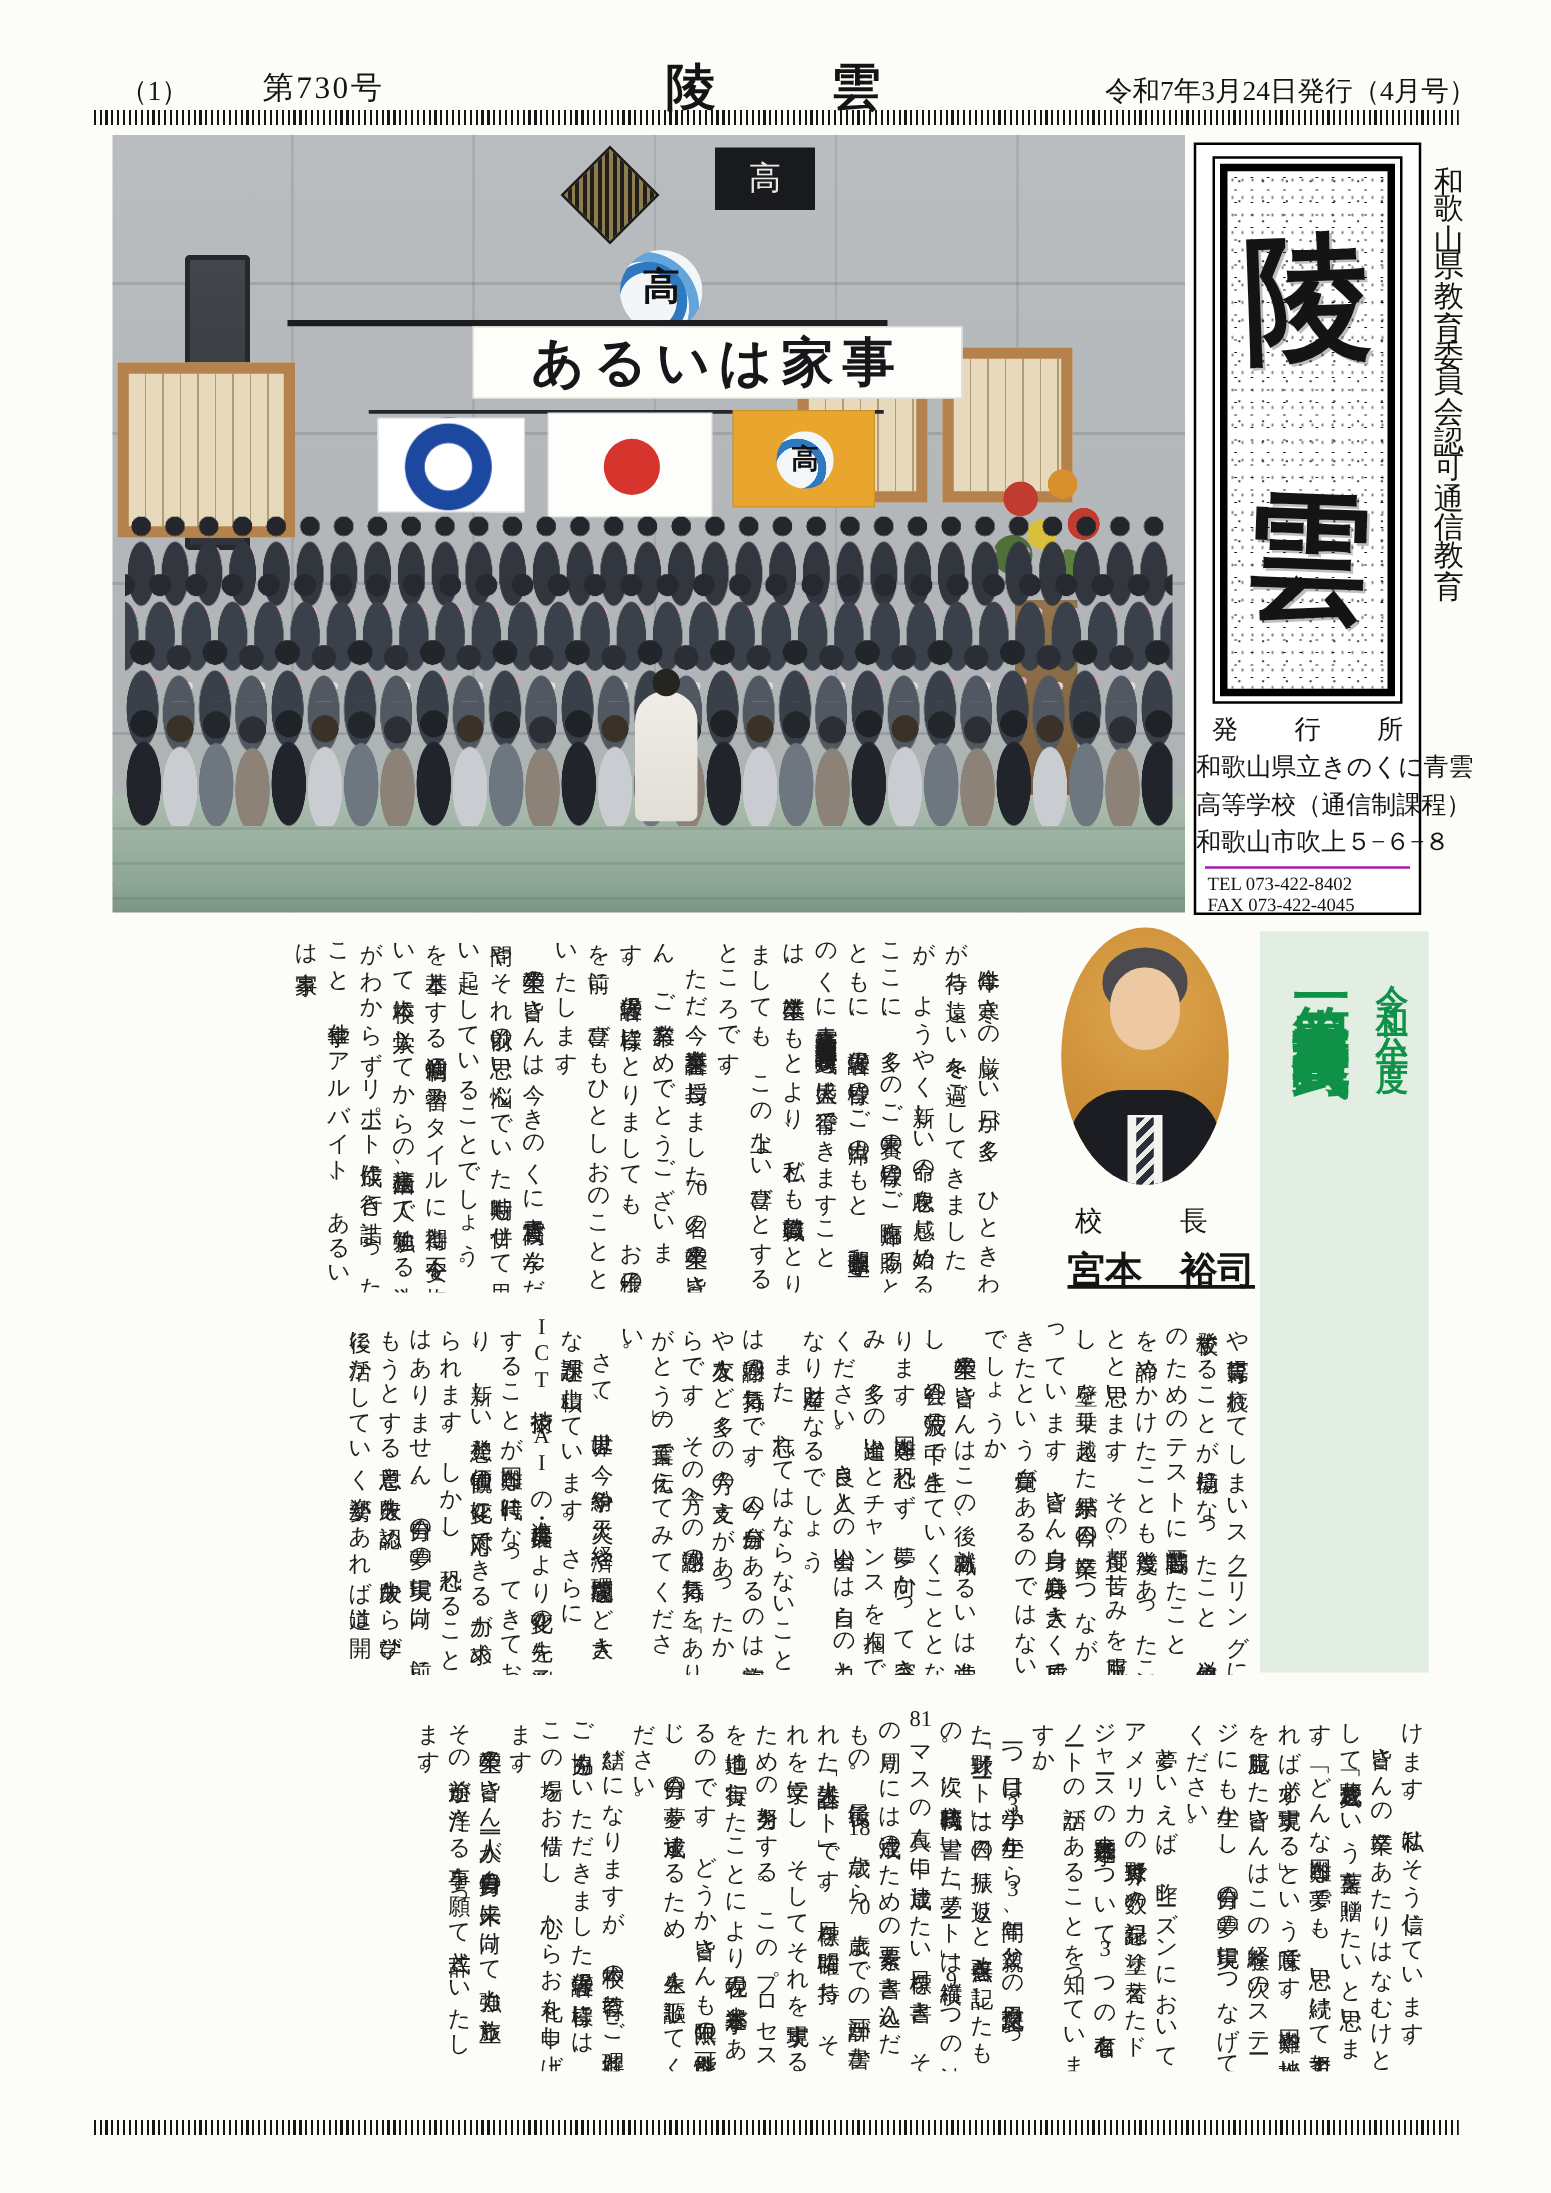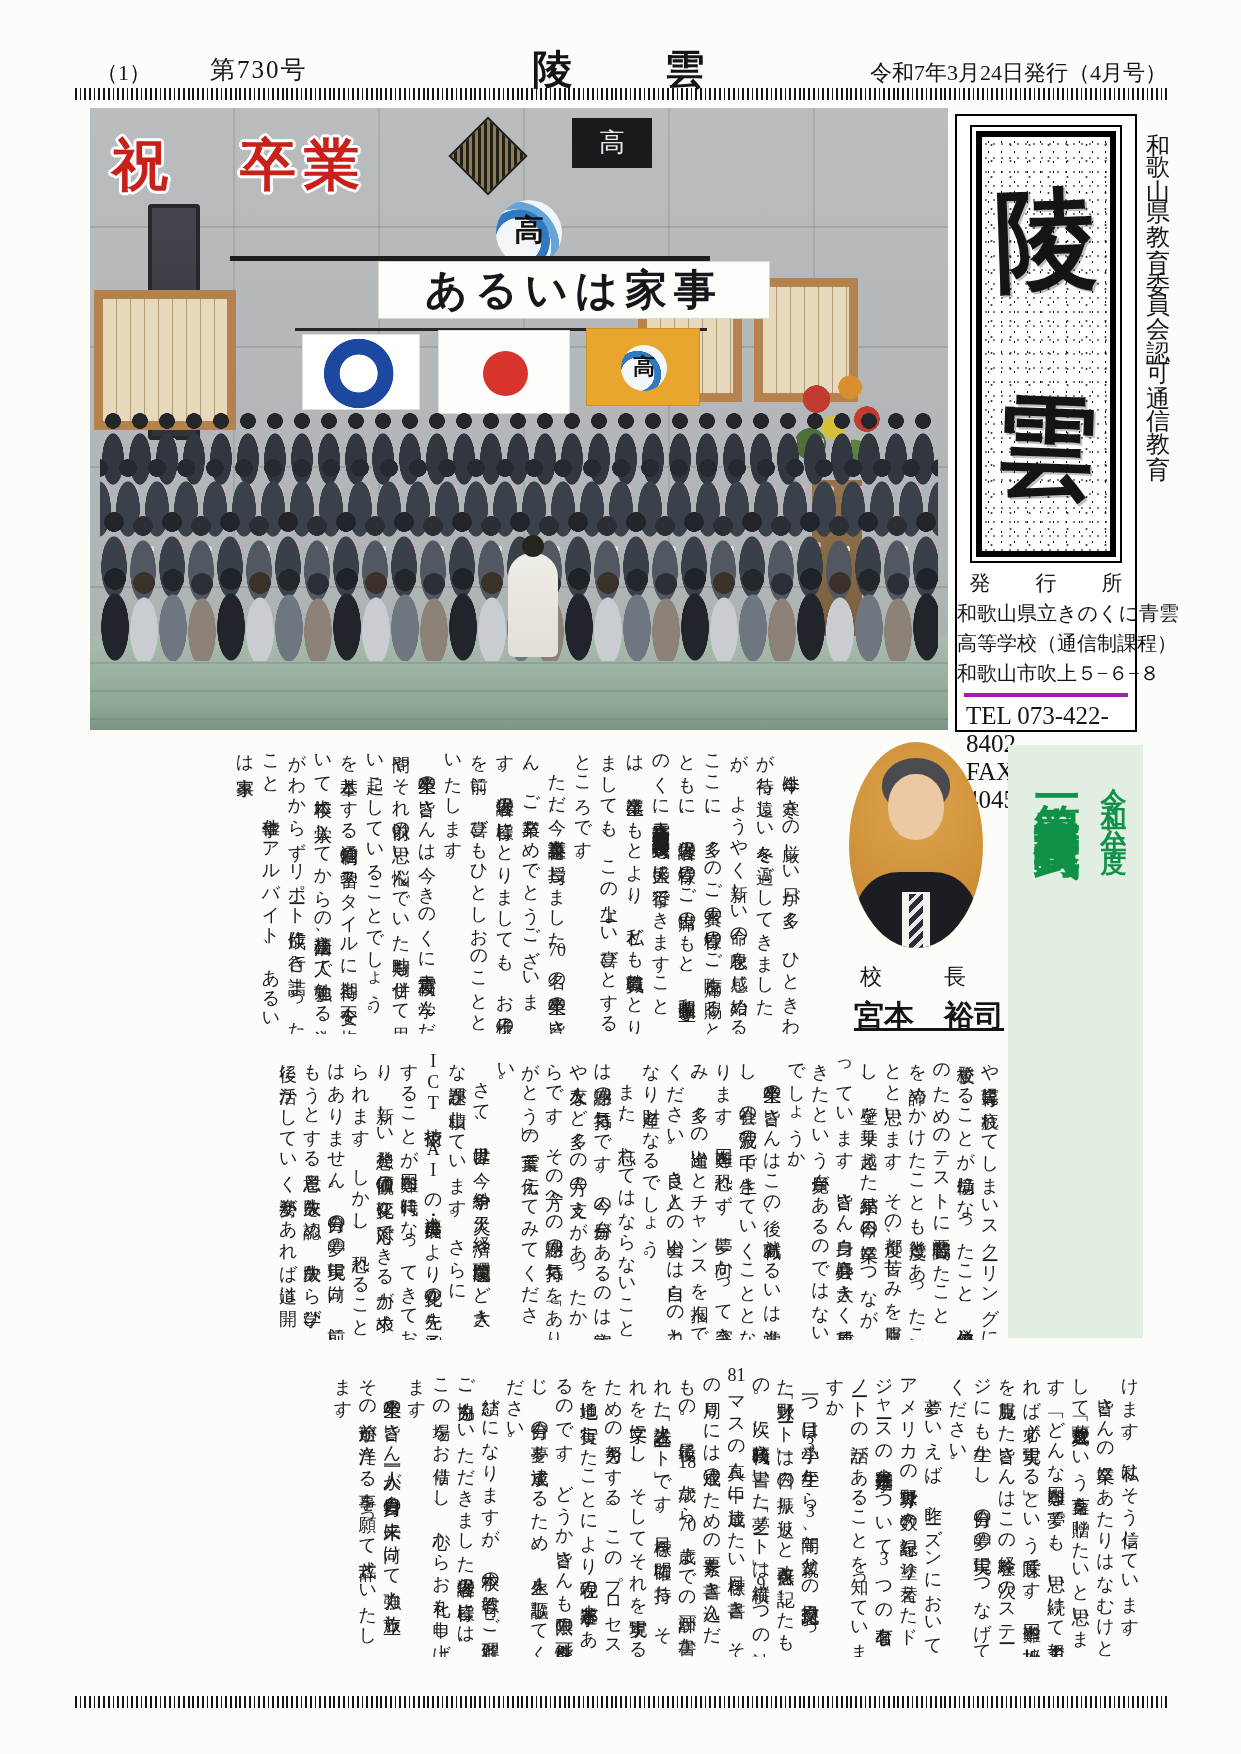--- a/index.html
+++ b/index.html
@@ -9,21 +9,21 @@
     font-family:"Liberation Serif","DejaVu Serif",serif;
     overflow:hidden;
   }
   .abs { position:absolute; }
 
   
   .pageno   { left:96px;  top:58px; font-size:22px; }
   .issueno  { left:210px; top:53px; font-size:25px; letter-spacing:2px; }
   .masthead { left:0; top:42px; width:1241px; text-align:center;
               font-size:40px; font-weight:bold; letter-spacing:4px; }
-  .dateline { right:74px; top:58px; font-size:22px; }
+  .dateline { right:60px; top:58px; font-size:22px; }
   .hatch { left:75px; width:1092px; height:12px;
            background:repeating-linear-gradient(90deg,#151515 0 1.7px,transparent 1.7px 4.7px); }
   .hatch-top { top:88px; } .hatch-bottom { top:1696px; }
 
   
   .photo { left:90px; top:108px; width:858px; height:622px; overflow:hidden;
     background:
       repeating-linear-gradient(180deg, transparent 0 118px, rgba(88,90,94,.22) 118px 120px),
       repeating-linear-gradient(90deg,  transparent 0 143px, rgba(88,90,94,.16) 143px 145px),
       linear-gradient(#babdc0 0%, #b2b6b8 60%, #aab0b0 100%); }
@@ -122,21 +122,21 @@
     font-size:102px; font-weight:bold; line-height:1;
     background-image:
       radial-gradient(#000 .7px, transparent 1px),
       radial-gradient(rgba(0,0,0,.75) .9px, transparent 1.3px),
       radial-gradient(rgba(0,0,0,.5) .6px, transparent .9px);
     background-size:13px 10px, 19px 16px, 8px 14px; }
   .logo-char { transform:rotate(-2deg) scale(1,1.08); text-shadow:2px 2px 0 rgba(0,0,0,.25); }
   .logo-char2 { transform:rotate(2deg) scale(1,1.08); }
   .pub-label { text-align:center; font-size:21px; letter-spacing:12px; padding-left:12px; }
   .pub-line  { text-align:center; font-size:20px; margin-top:3px; white-space:nowrap; }
-  .pub-contact { border-top:4px solid #a21caf; margin:6px 7px 0; padding:5px 2px 0; font-size:25px; }
+  .pub-contact { border-top:2px solid #a21caf; margin:6px 7px 0; padding:5px 2px 0; font-size:15px; }
   .side-note { left:1144px; top:114px; width:30px; height:760px; writing-mode:vertical-rl;
     font-size:24px; letter-spacing:23px; }
 
   
   .headline-box { left:1008px; top:745px; width:135px; height:593px; background:#e2eee1;
     writing-mode:vertical-rl; padding:22px 8px 0 0; }
   .era  { font-size:26px; font-weight:bold; color:#0f9247; letter-spacing:15px; line-height:44px; }
   .headline { font-size:46px; font-weight:bold; color:#0f9247; letter-spacing:3px; line-height:68px; }
 
   .principal { left:828px; top:742px; width:176px; height:286px; }
@@ -190,21 +190,20 @@
   <div class="abs flowers"></div>
   <div class="abs stand"></div>
   <div class="abs floor"></div>
   <div class="abs crowd">
     <div class="c-row r1"></div>
     <div class="c-row r2"></div>
     <div class="c-row r3"></div>
     <div class="c-row r4"></div>
     <div class="abs bride"></div>
   </div>
-  <div class="abs celebration">祝　卒業</div>
 </div>
 
 <div class="abs pub-box">
   <div class="logo-outer">
     <div class="logo-inner">
       <span class="logo-char">陵</span>
       <span class="logo-char logo-char2">雲</span>
     </div>
   </div>
   <div class="pub-label">発　行　所</div>

